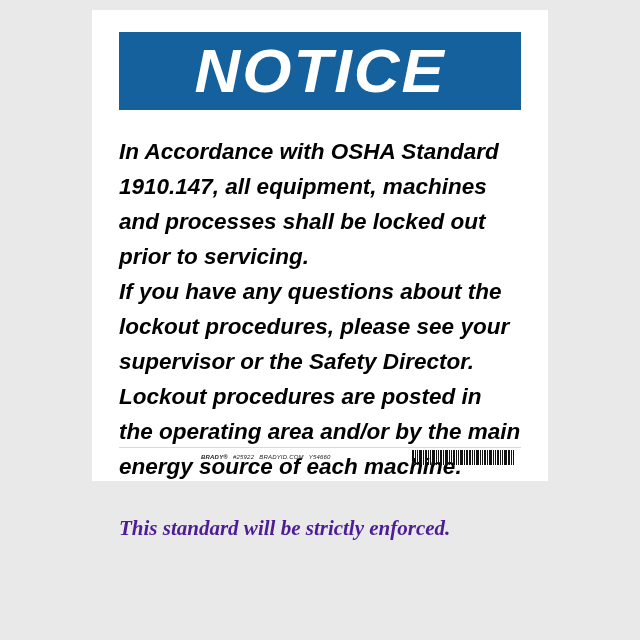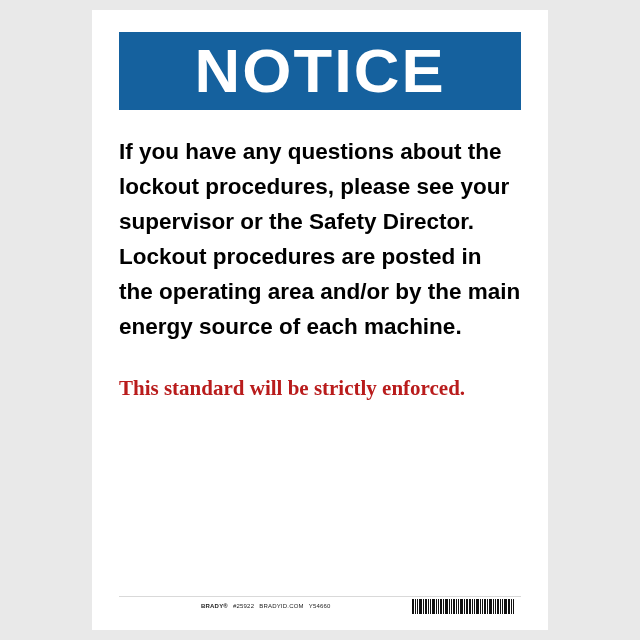--- a/index.html
+++ b/index.html
@@ -16,23 +16,24 @@
   #page {
     position: relative;
     width: 640px;
     height: 640px;
   }
   .sign {
     position: absolute;
     left: 92px;
     top: 10px;
     width: 456px;
-    height: 620px;
+    height: 471px;
     background: #ffffff;
     box-sizing: border-box;
+    font-style: italic;
   }
   .header-band {
     margin: 22px 27px 0 27px;
     height: 78px;
     background: #15619e;
     display: flex;
     align-items: center;
     justify-content: center;
   }
   .header-word {
@@ -54,21 +55,21 @@
     letter-spacing: 0px;
   }
   .para {
     margin: 0;
   }
   .para + .para {
     margin-top: 0px;
   }
   .closing {
     margin: 30px 27px 0 27px;
-    color: #b91c1c;
+    color: #4c1d95;
     font-family: "Liberation Serif", serif;
     font-weight: bold;
     font-size: 21px;
     line-height: 28px;
   }
   .footer {
     position: absolute;
     left: 27px;
     right: 27px;
     bottom: 16px;
@@ -121,20 +122,21 @@
 <body>
 
 <div id="page">
   <div class="sign">
 
     <div class="header-band">
       <div class="header-word">NOTICE</div>
     </div>
 
     <div class="body-text">
+      <p class="para">In Accordance with OSHA Standard 1910.147, all equipment, machines and processes shall be locked out prior to servicing.</p>
       <p class="para">If you have any questions about the lockout procedures, please see your supervisor or the Safety Director.</p>
       <p class="para">Lockout procedures are posted in the operating area and/or by the main energy source of each machine.</p>
     </div>
 
     <div class="closing">This standard will be strictly enforced.</div>
 
     <div class="hairline"></div>
 
     <div class="footer">
       <div class="footer-left">

